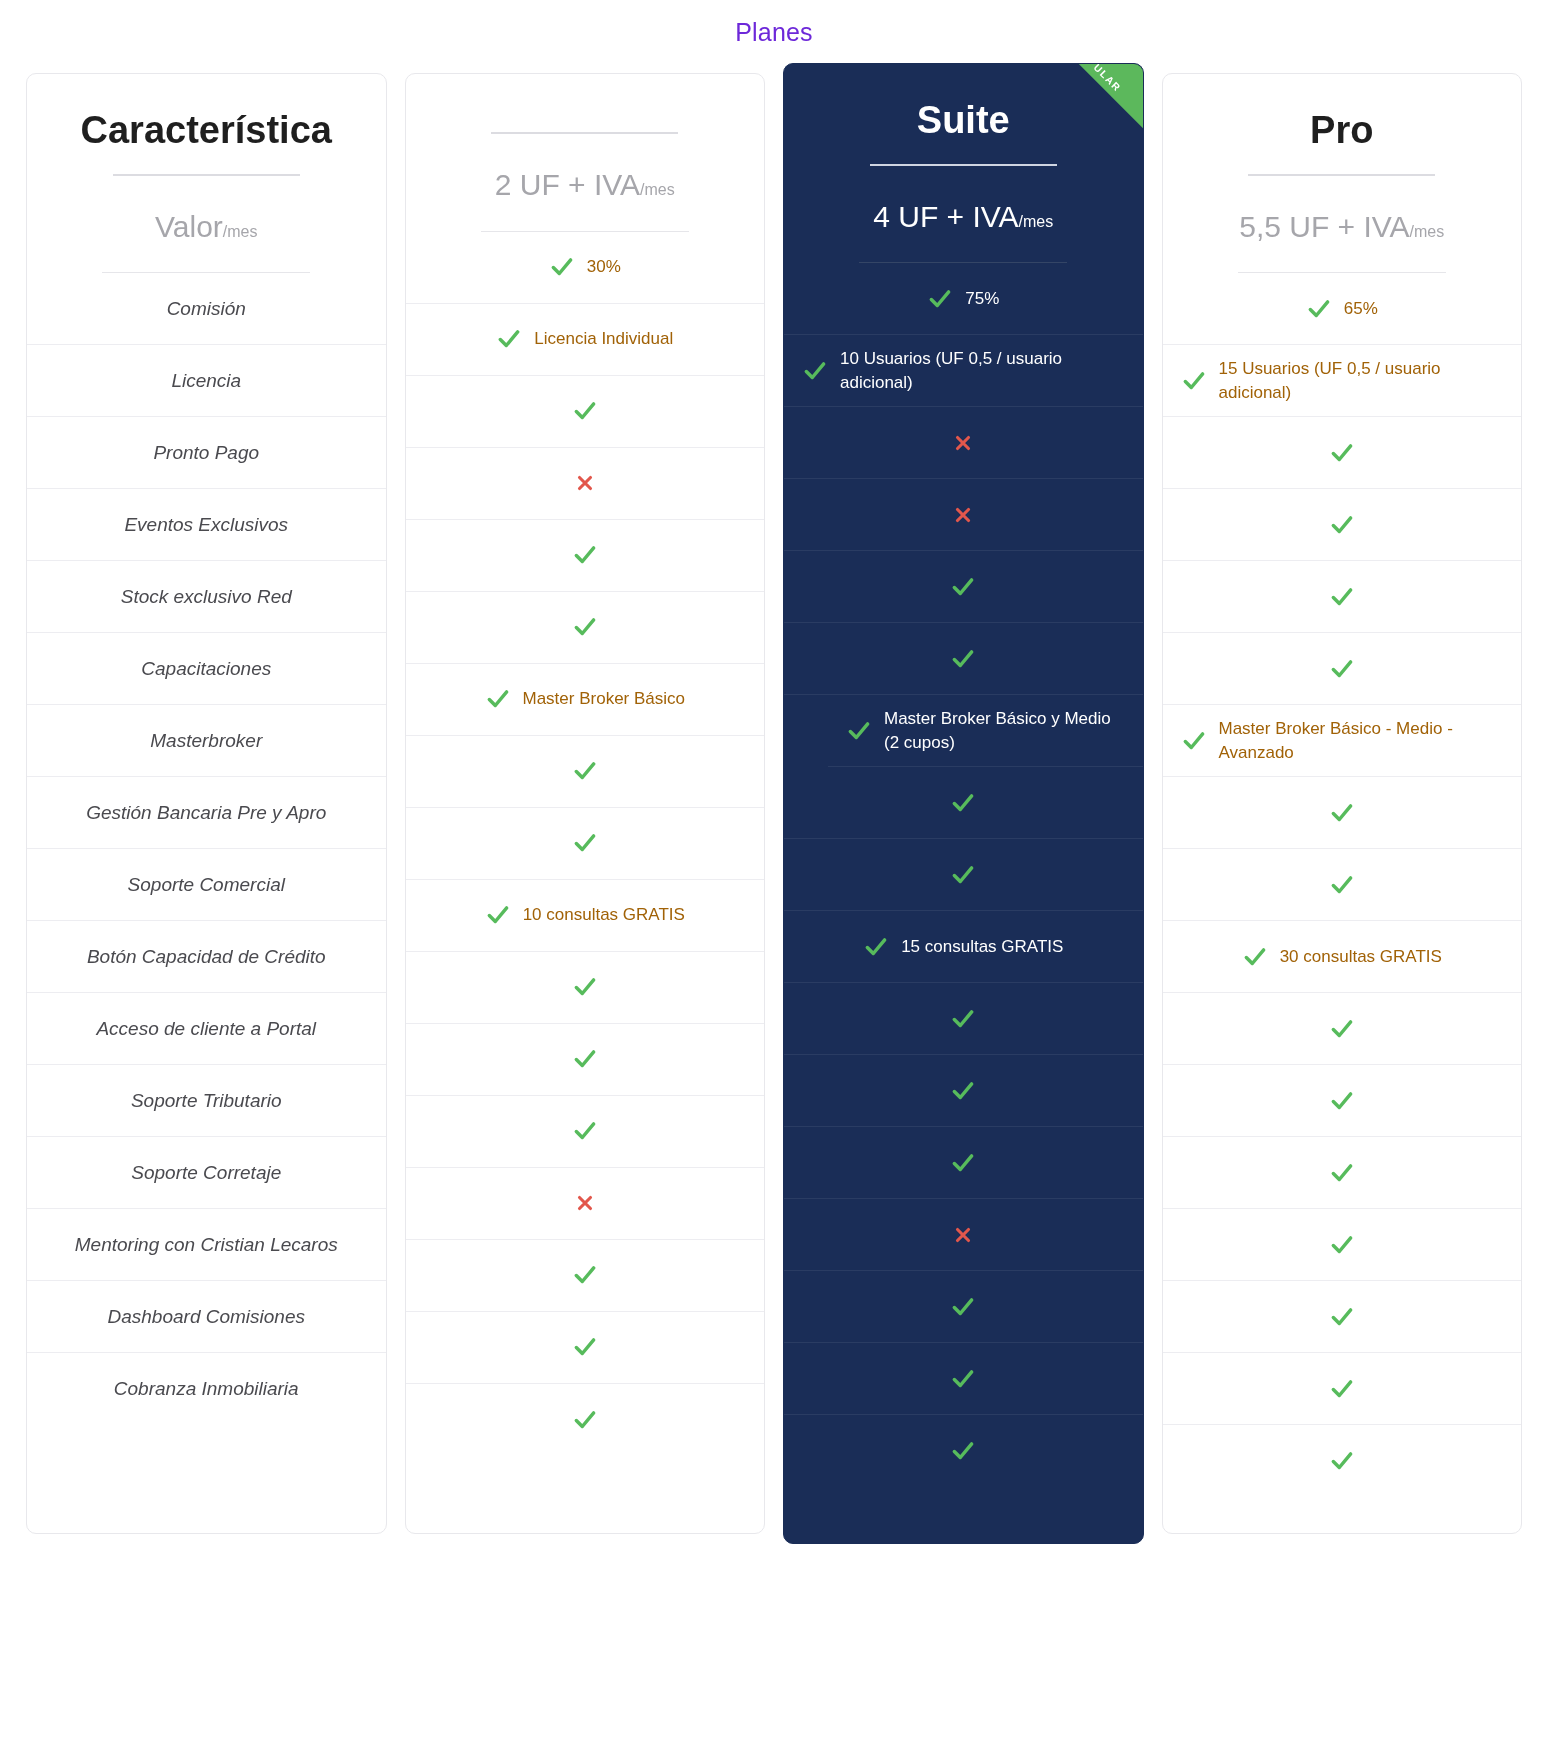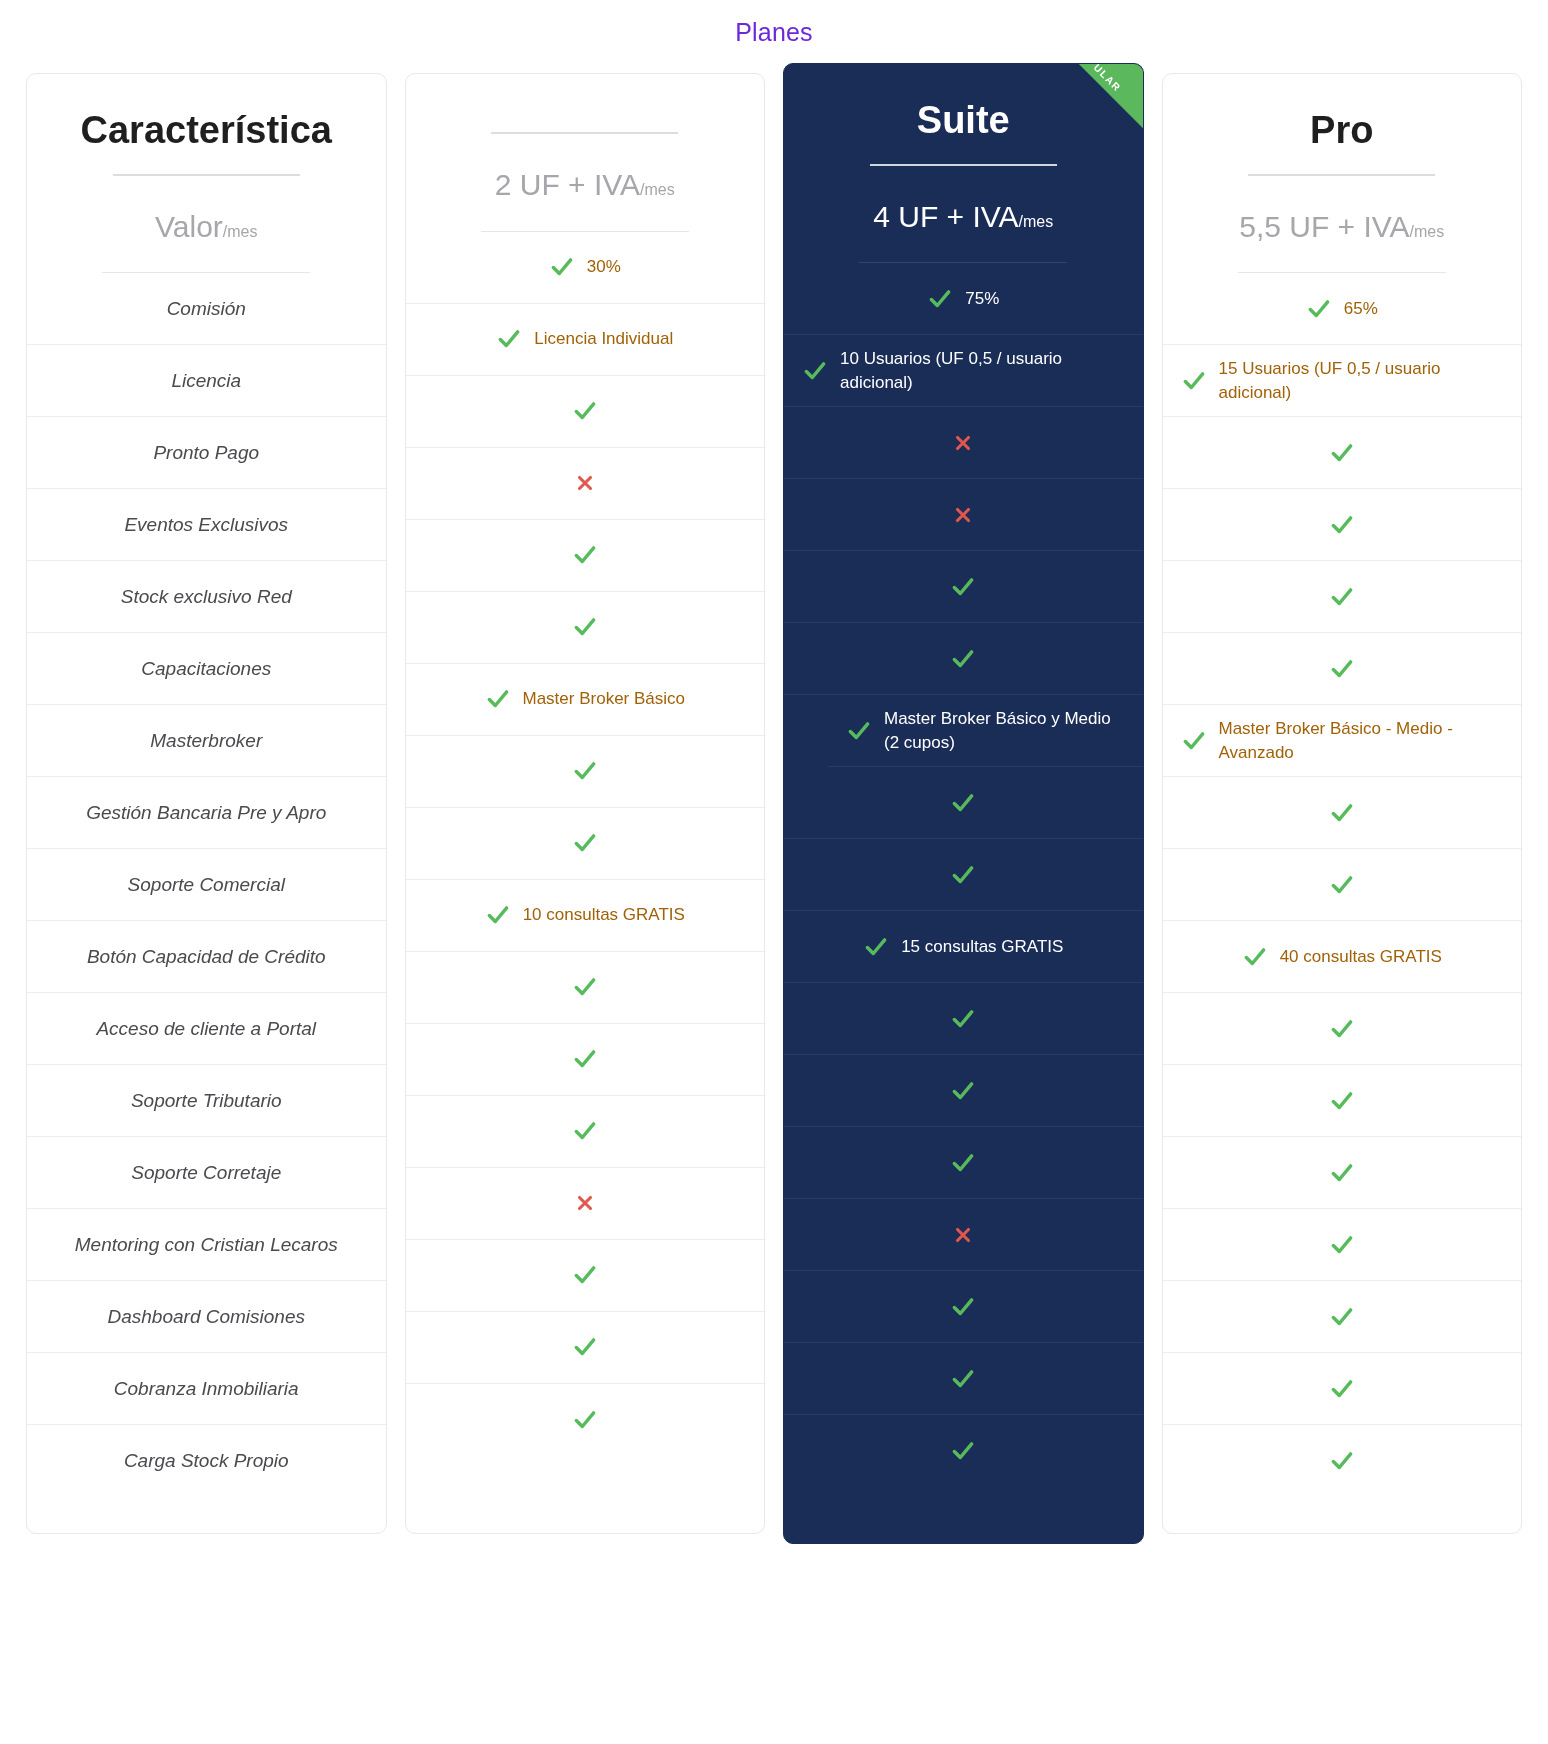--- a/index.html
+++ b/index.html
@@ -209,23 +209,20 @@
         </div>
       <div class="row" style="height: 72px;">
           <span class="feature-label">Mentoring con Cristian Lecaros</span>
         </div>
       <div class="row" style="height: 72px;">
           <span class="feature-label">Dashboard Comisiones</span>
         </div>
       <div class="row" style="height: 72px;">
           <span class="feature-label">Cobranza Inmobiliaria</span>
         </div>
-      <div class="row" style="height: 72px;">
-          <span class="feature-label">Carga Stock Propio</span>
-        </div>
     </div>
   </div>
 
   <div class="card">
     <div class="card-head">
       <div class="head-rule"></div>
     </div>
     <div class="card-price">
       <span>2 UF + IVA</span><span class="per">/mes</span>
     </div>
@@ -658,21 +655,21 @@
             </span>
           </div>
         </div>
         <div class="row" style="height: 72px;">
           <div class="cell-inner">
             <span class="ico">
               <svg width="26" height="26" viewBox="0 0 24 24" fill="none">
                 <path class="check-path" d="M4 12.5 L9.5 18 L20 5.5" stroke-width="3.2" stroke-linecap="round" stroke-linejoin="round"></path>
               </svg>
             </span>
-            <span class="cell-text">40 consultas GRATIS</span>
+            <span class="cell-text">30 consultas GRATIS</span>
           </div>
         </div>
         <div class="row" style="height: 72px;">
           <div class="cell-inner no-text">
             <span class="ico">
               <svg width="26" height="26" viewBox="0 0 24 24" fill="none">
                 <path class="check-path" d="M4 12.5 L9.5 18 L20 5.5" stroke-width="3.2" stroke-linecap="round" stroke-linejoin="round"></path>
               </svg>
             </span>
           </div>

